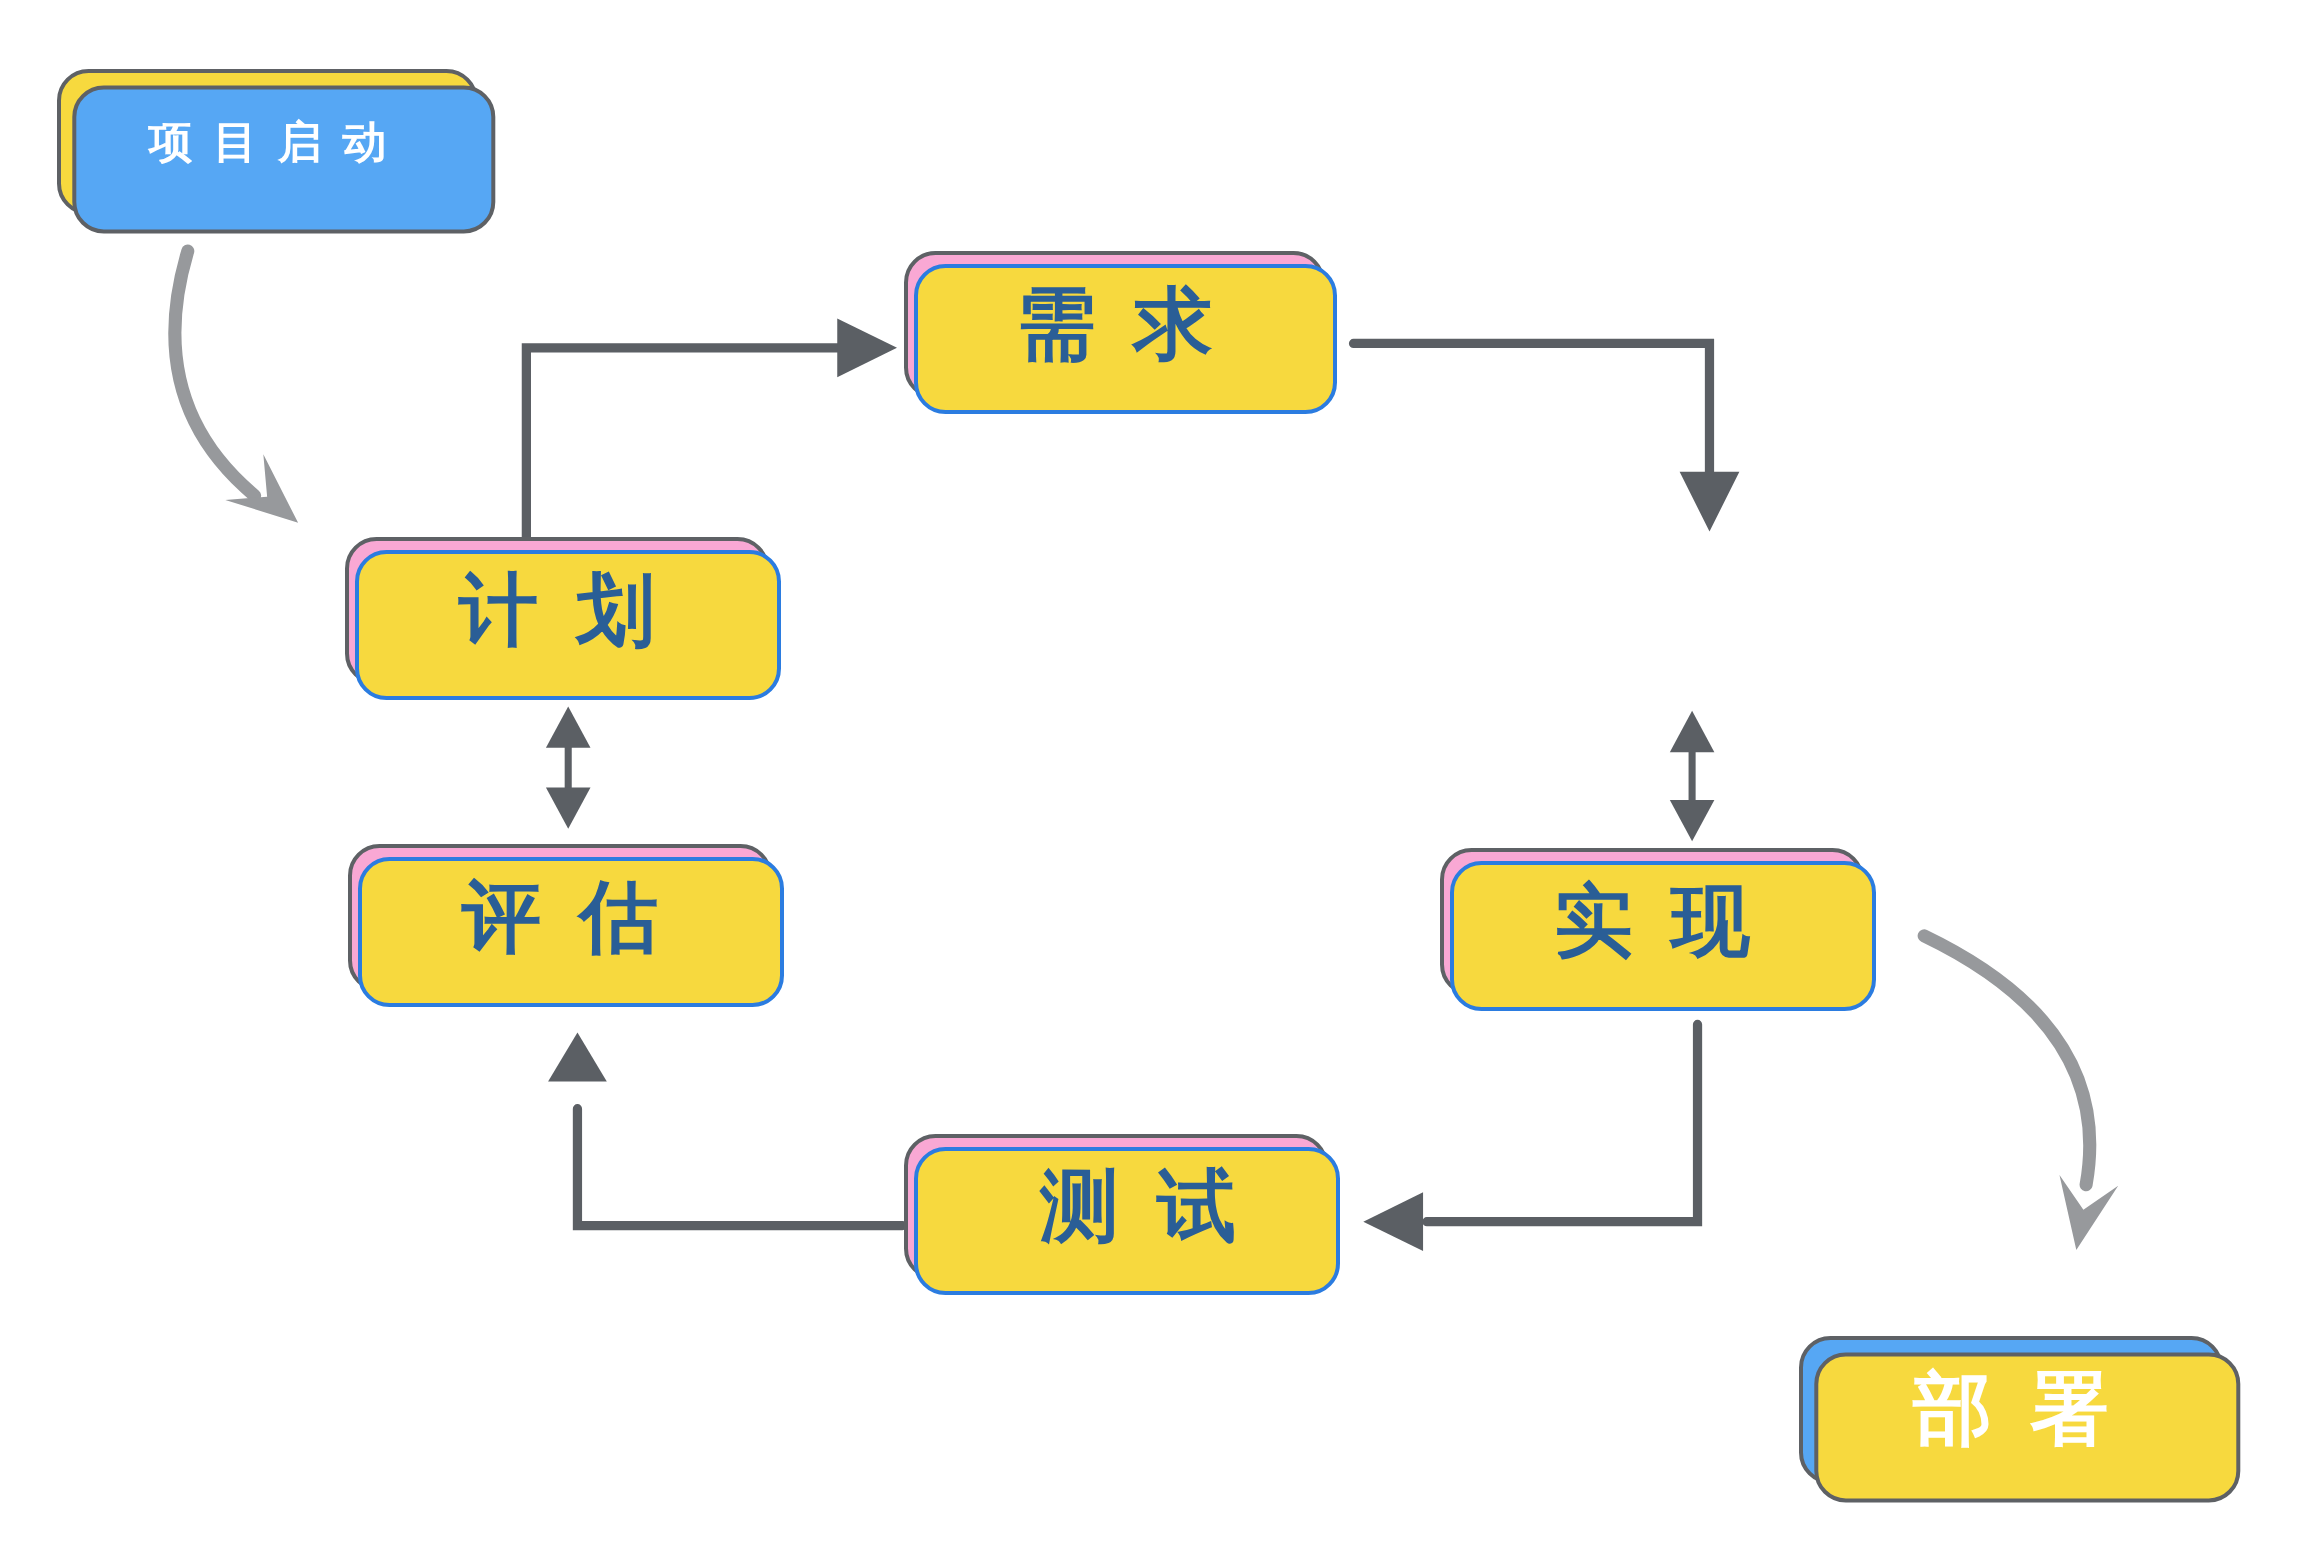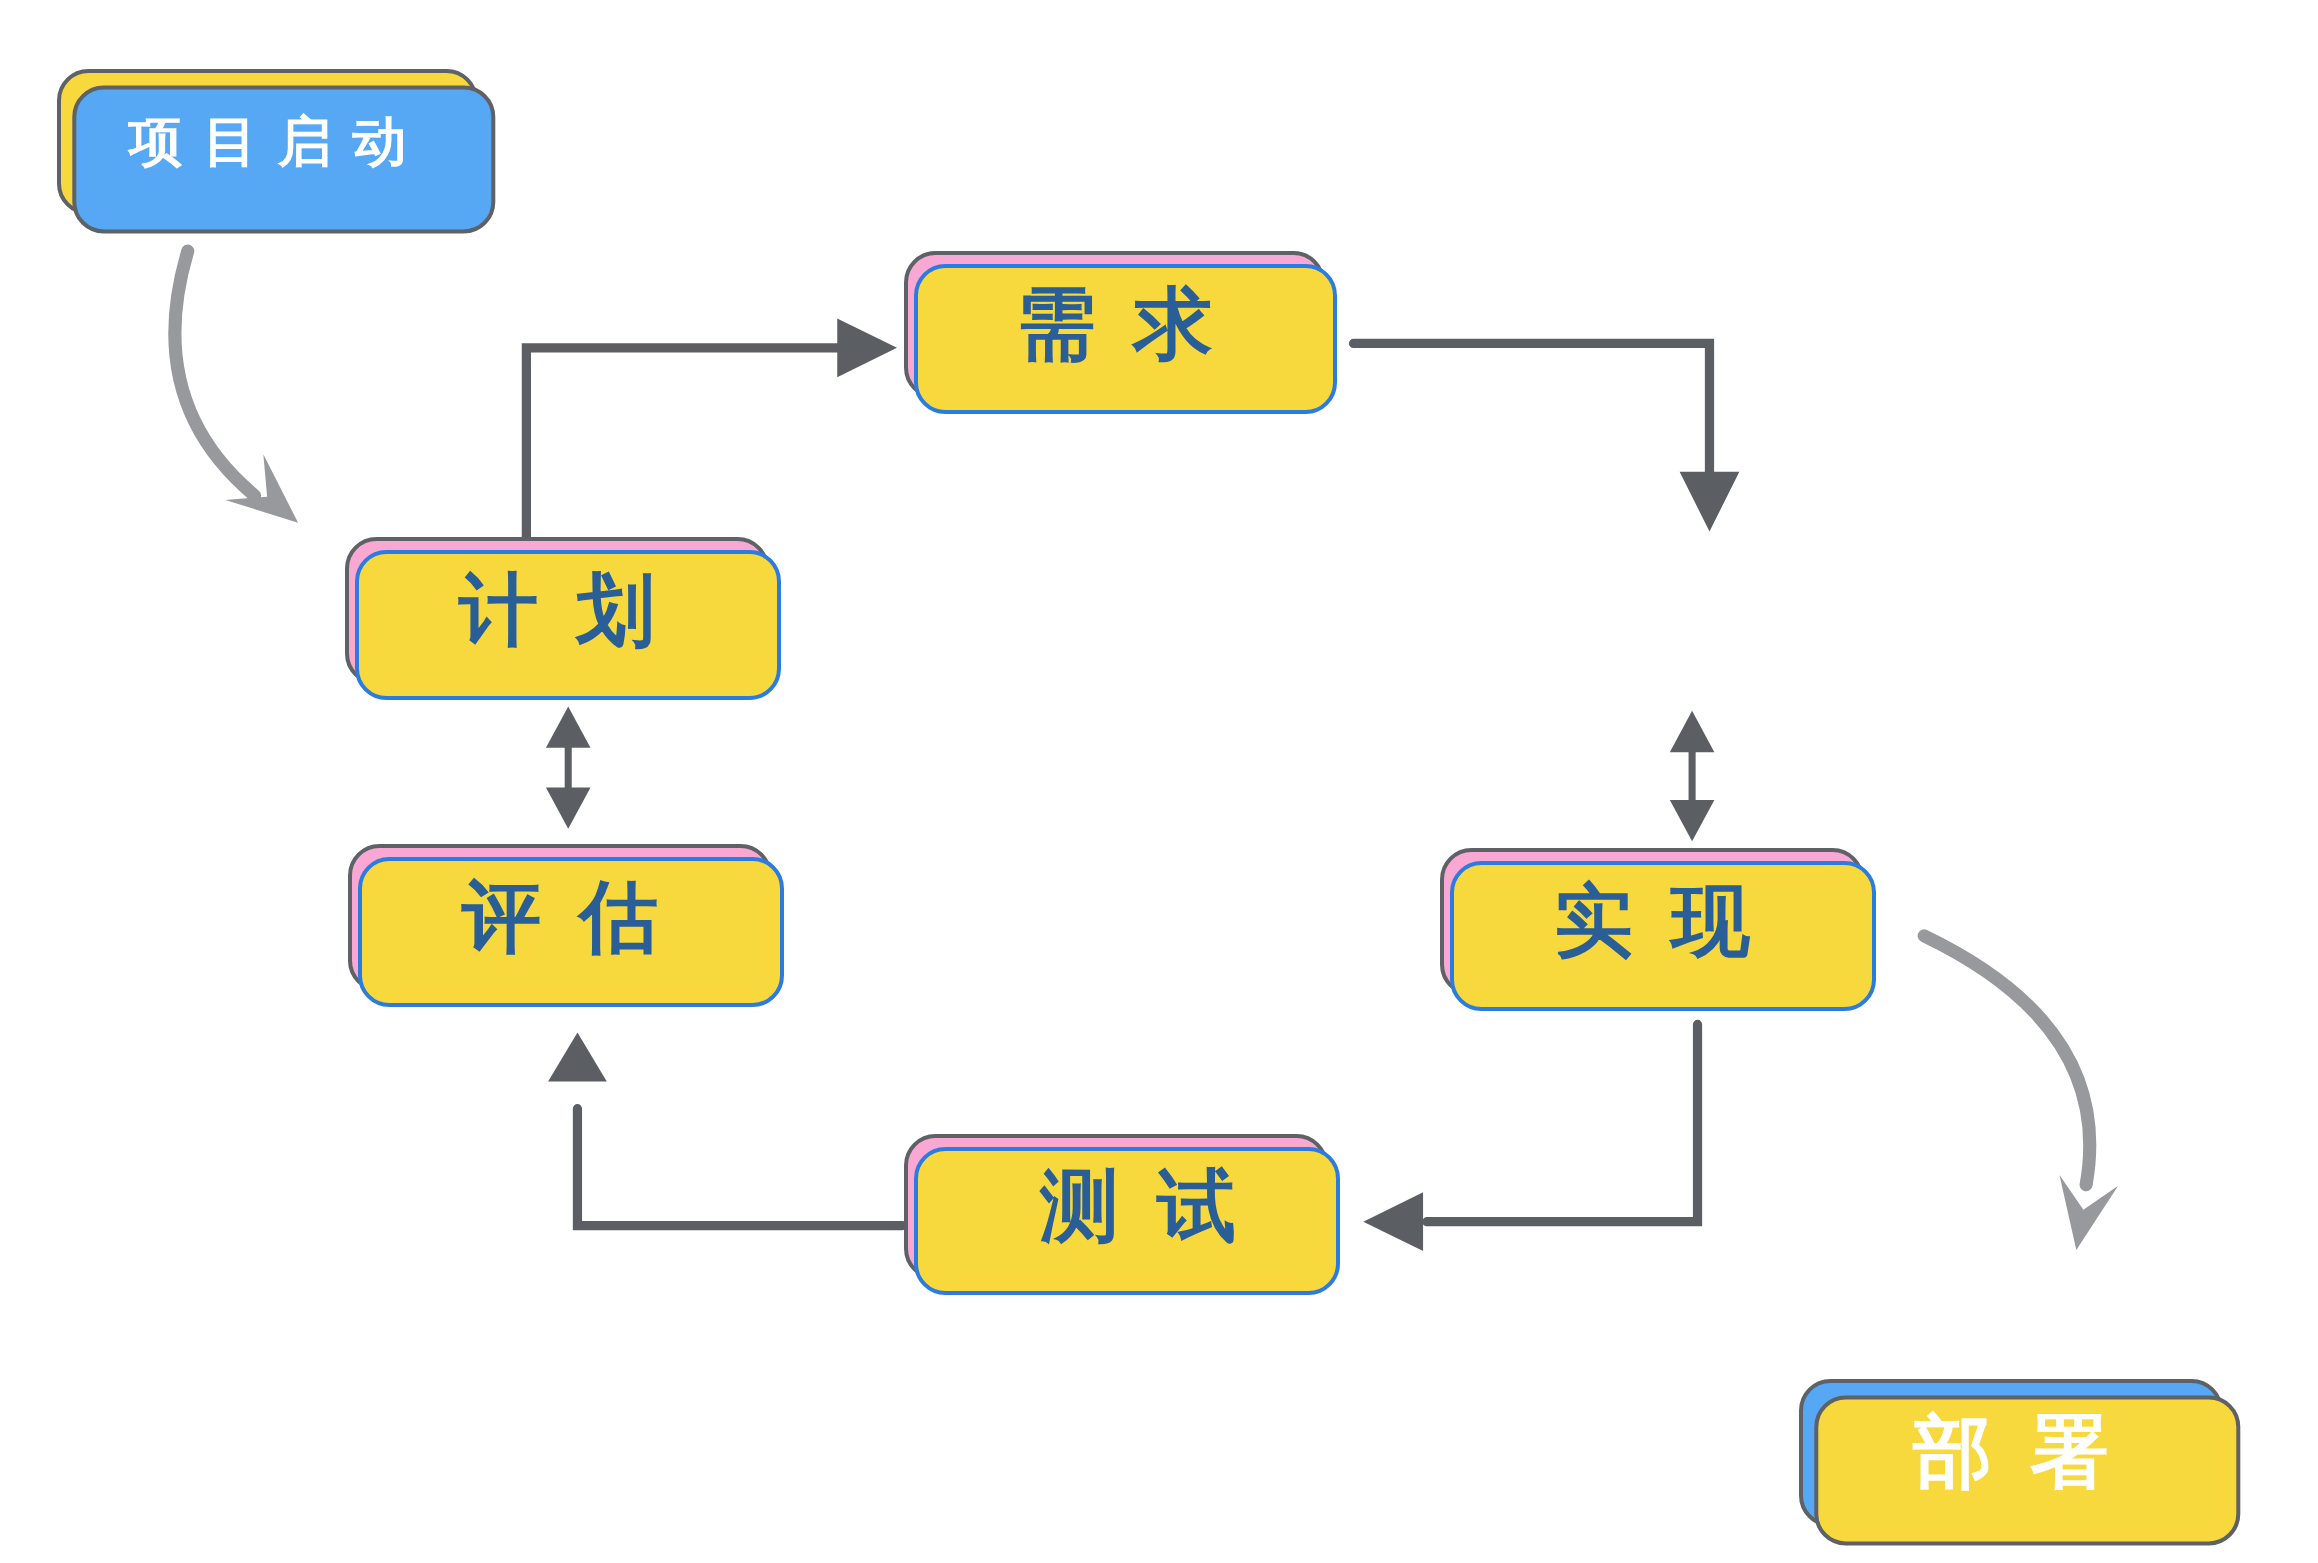--- a/index.html
+++ b/index.html
@@ -21,28 +21,28 @@
   .node.white{background:#f9a8d4;color:var(--text-blue);}
   .node.white::before{
     transform:translate(11px,14px);
     background:var(--yellow);border:4.9px solid var(--shadow-blue);
   }
   .node.start{background:var(--yellow);color:#ffffff;}
   .node.start::before{
     transform:translate(16.3px,17.4px);
     background:var(--blue-fill);border:4.9px solid var(--gray);
   }
-  .node.deploy{background:var(--blue-fill);color:#ffffff;margin-top:43px;}
+  .node.deploy{background:var(--blue-fill);color:#ffffff;}
   .node.deploy::before{
     transform:translate(16.3px,17.4px);
     background:var(--yellow);border:4.9px solid var(--gray);
   }
   .label{display:block;white-space:nowrap;}
   .l2{font-size:79px;letter-spacing:38px;margin-right:-38px;}
-  .l4{font-size:54px;letter-spacing:20.7px;margin-right:-20.7px;}
+  .l4{font-size:44px;letter-spacing:20.7px;margin-right:-20.7px;}
   svg .line{stroke:var(--arrow);stroke-width:17;fill:none;stroke-linecap:round;}
   svg .stem{stroke:var(--arrow);stroke-width:13;fill:none;stroke-linecap:round;}
   svg .head{fill:var(--arrow);stroke:none;}
   svg .curve{stroke:var(--curve);stroke-width:24;fill:none;stroke-linecap:round;}
   svg .curvehead{fill:var(--curve);stroke:none;}
 </style>
 </head>
 <body>
 
 <div class="canvas">

